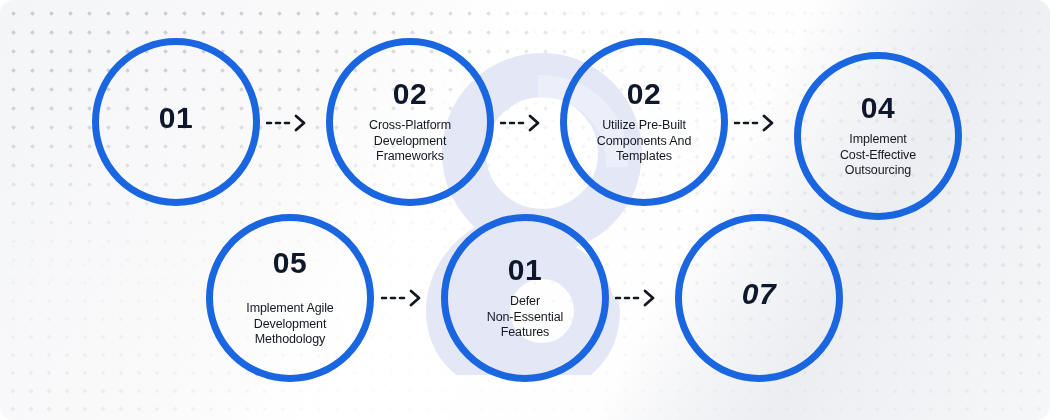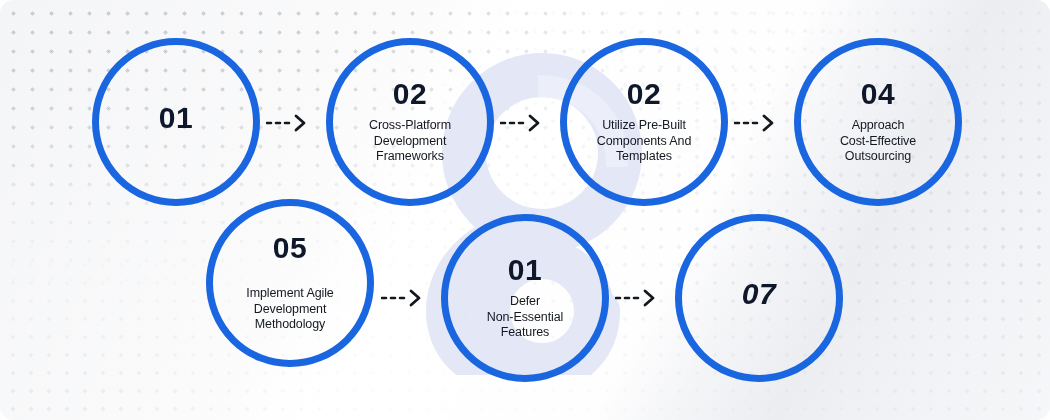--- a/index.html
+++ b/index.html
@@ -136,28 +136,28 @@
 Frameworks</div>
   </div>
 
   <div class="node" style="left:560px;top:38px;">
     <div class="num">02</div>
     <div class="cap">Utilize Pre-Built
 Components And
 Templates</div>
   </div>
 
-  <div class="node" style="left:794px;top:38px;">
+  <div class="node" style="left:794px;top:52px;">
     <div class="num">04</div>
-    <div class="cap">Approach
+    <div class="cap">Implement
 Cost-Effective
 Outsourcing</div>
   </div>
 
-  <div class="node" style="left:206px;top:199px;gap:14px;">
+  <div class="node" style="left:206px;top:214px;gap:14px;">
     <div class="num">05</div>
     <div class="cap">Implement Agile
 Development
 Methodology</div>
   </div>
 
   <div class="node" style="left:441px;top:214px;">
     <div class="num">01</div>
     <div class="cap">Defer
 Non-Essential

